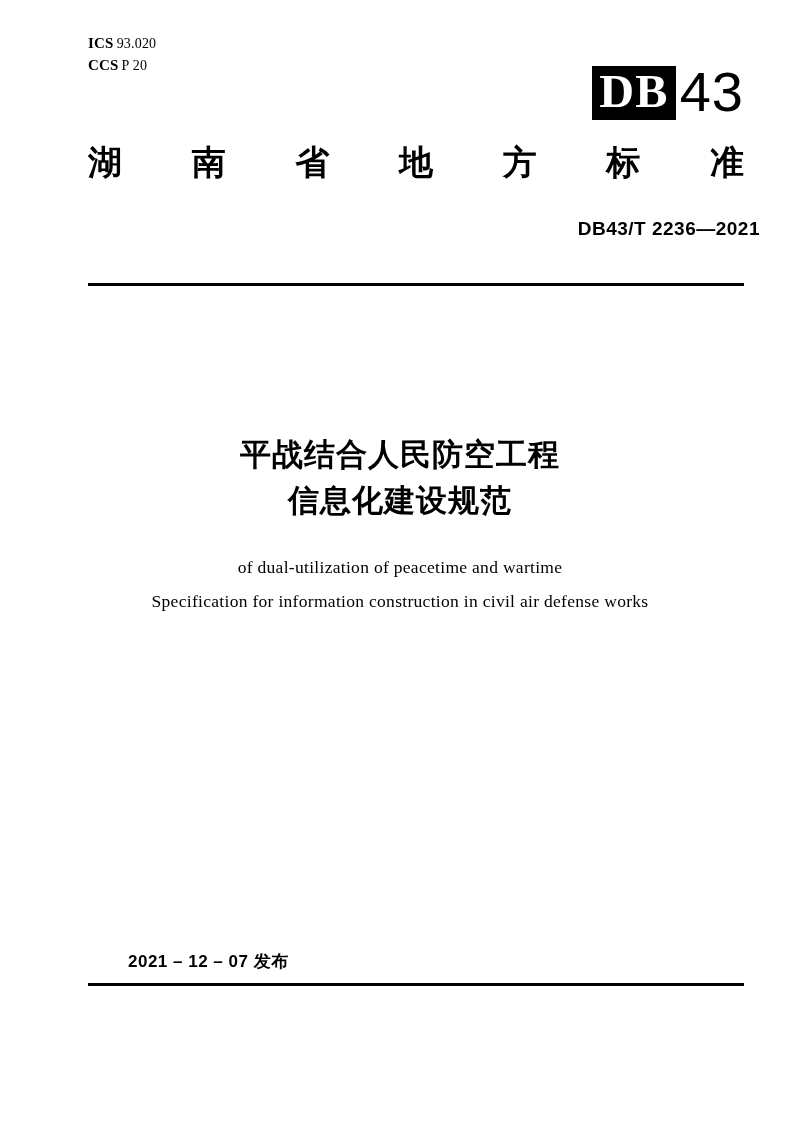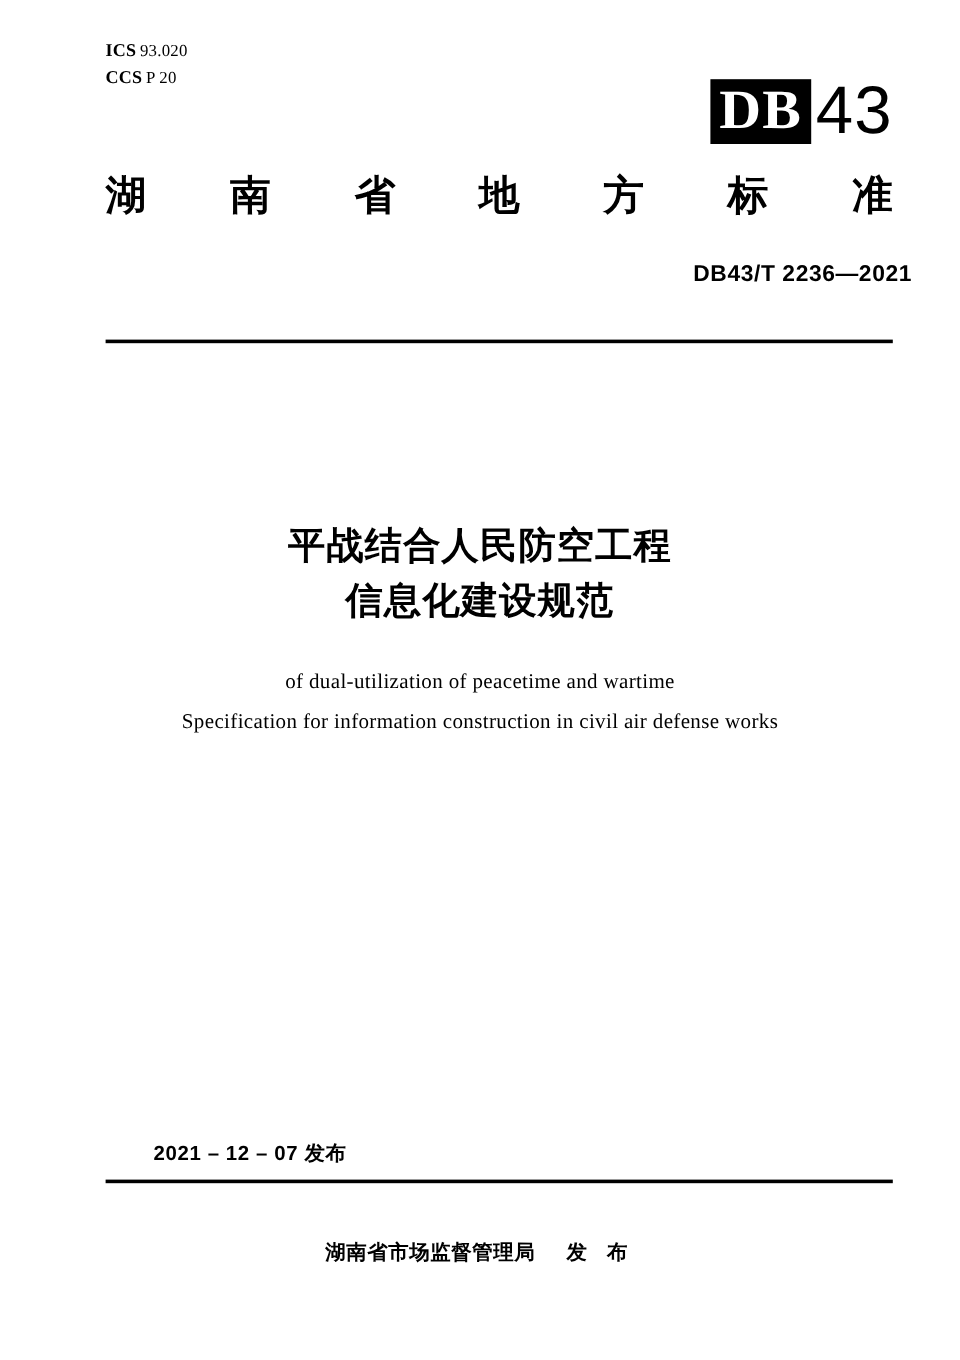--- a/index.html
+++ b/index.html
@@ -217,17 +217,14 @@
     <div>of dual-utilization of peacetime and wartime</div>
     <div>Specification for information construction in civil air defense works</div>
   </div>
 
   <div class="rule-bottom"></div>
 
   <div class="date-row">
     <span>2021 – 12 – 07 发布</span>
   </div>
 
-  <div class="publisher">
-    <span>湖南省市场监督管理局</span><span class="pub-gap"></span><span class="pub-issue">发 布</span>
-  </div>
 
 </div>
 
 </body></html>

